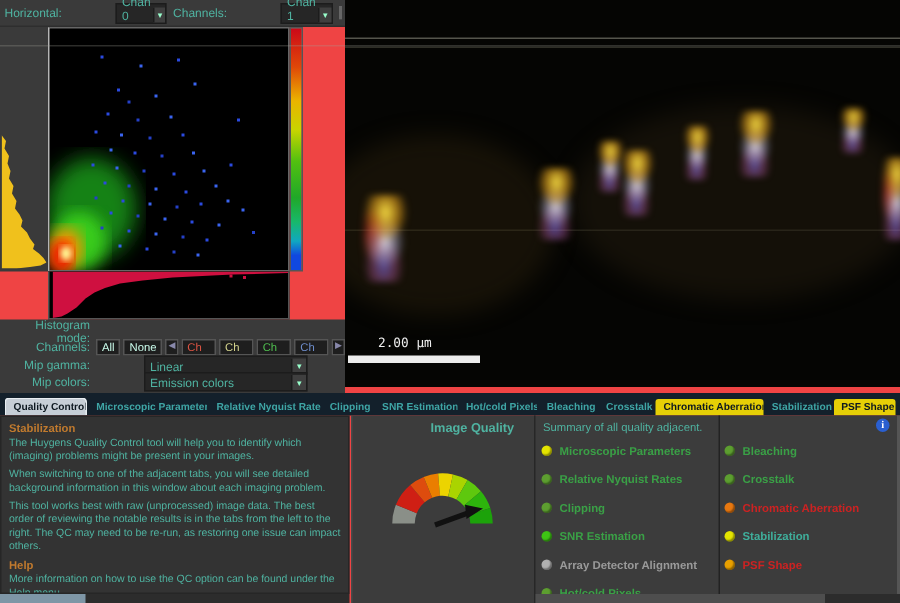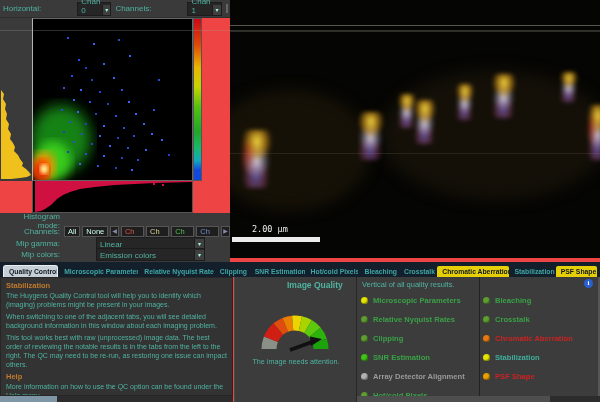--- a/index.html
+++ b/index.html
@@ -252,25 +252,24 @@
         <path d="M35.3,21.9 A26,26 0 0 1 42.7,20.1" stroke="#ea7e00"></path>
         <path d="M42.7,20.1 A26,26 0 0 1 50.4,20.6" stroke="#ecd400"></path>
         <path d="M50.4,20.6 A26,26 0 0 1 58,23.5" stroke="#aad400"></path>
         <path d="M58,23.5 A26,26 0 0 1 64.9,29.3" stroke="#5ec80e"></path>
         <path d="M64.9,29.3 A26,26 0 0 1 69.7,38" stroke="#2db40c"></path>
         <path d="M69.7,38 A26,26 0 0 1 71,46" stroke="#1ca20a"></path>
       </g>
       <line x1="40" y1="47" x2="62" y2="39" stroke="#111" stroke-width="3.5"></line>
       <polygon points="60,33.5 72,36 61,43" fill="#111"></polygon>
     </svg>
-    <div id="quality-caption">The image needs attention.</div>
   </div>
 
   <div id="summary-panel" class="abs">
-    <div id="summary-title">Vertical of all quality results.</div>
+    <div id="summary-title">Summary of all quality adjacent.</div>
     <div id="info-icon">i</div>
     <div id="col-divider"></div>
     <div class="sum-col c1">
       <div class="sum-item">
           <span class="dot" style="background: rgb(228, 228, 0);"></span>
           <span class="sum-label" style="color: rgb(58, 160, 70);">Microscopic Parameters</span>
         </div>
       <div class="sum-item">
           <span class="dot" style="background: rgb(93, 158, 48);"></span>
           <span class="sum-label" style="color: rgb(58, 160, 70);">Relative Nyquist Rates</span>

